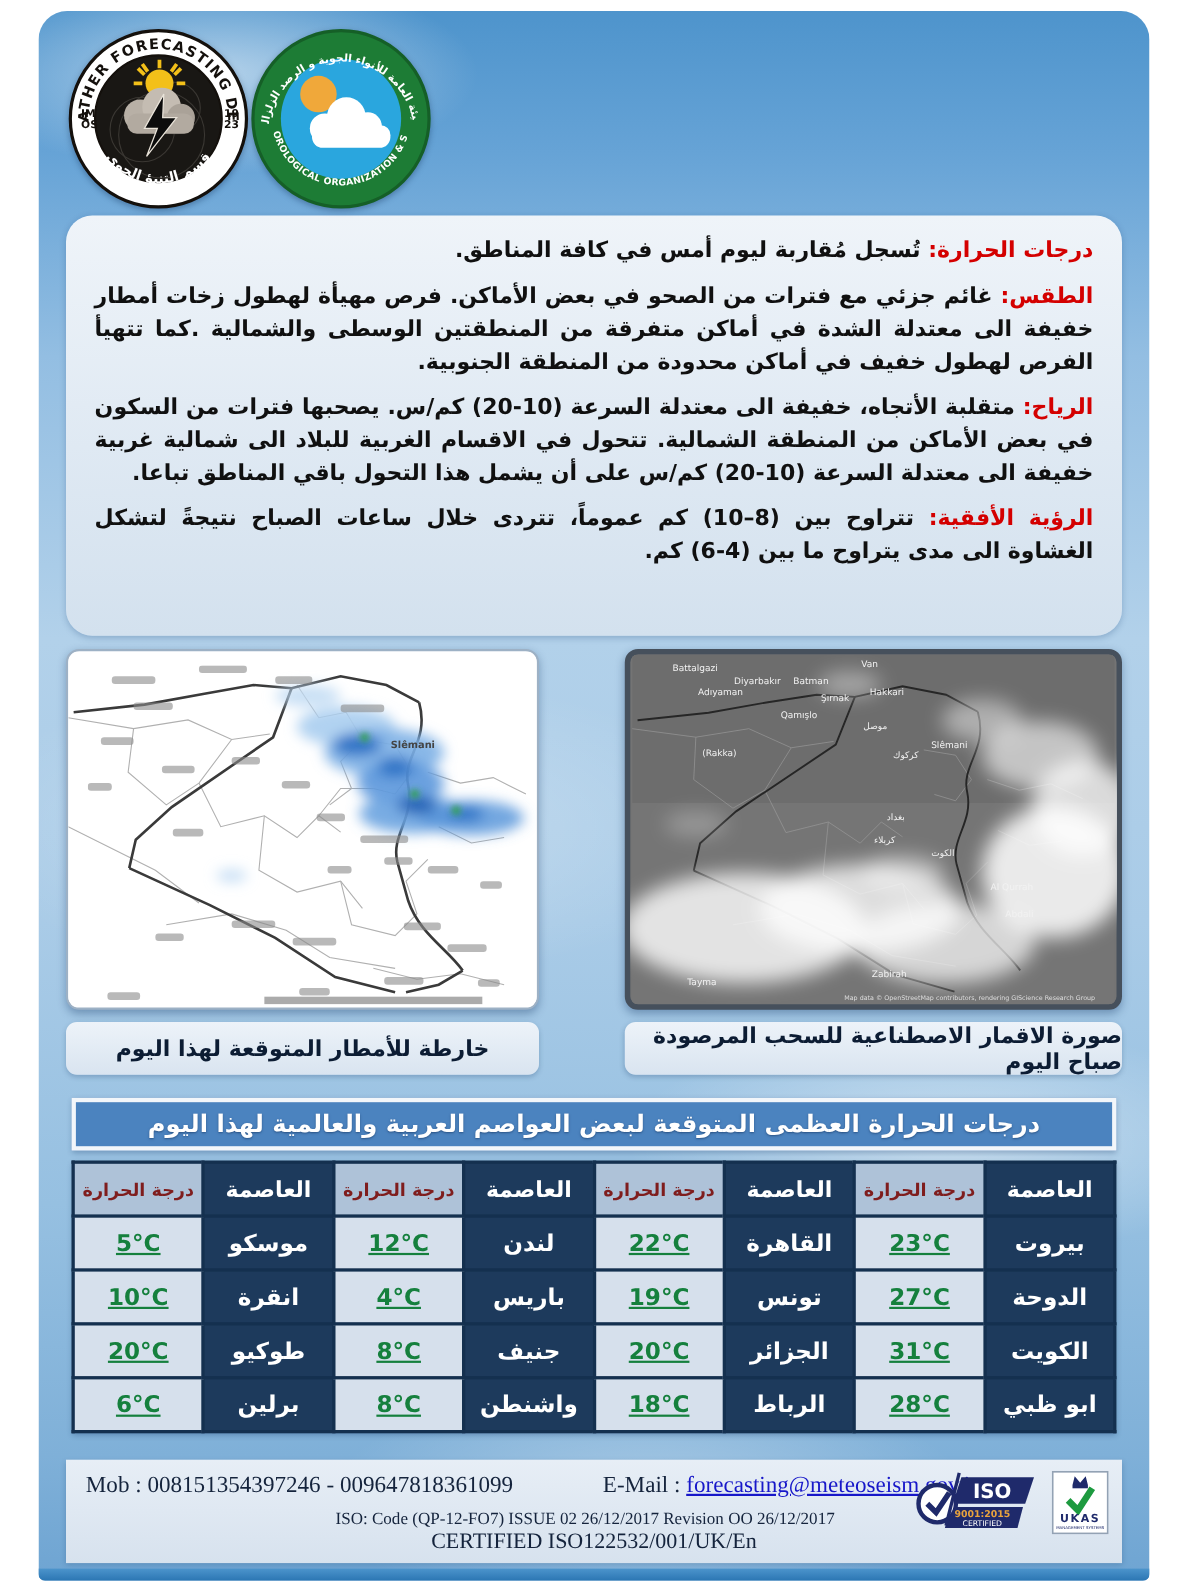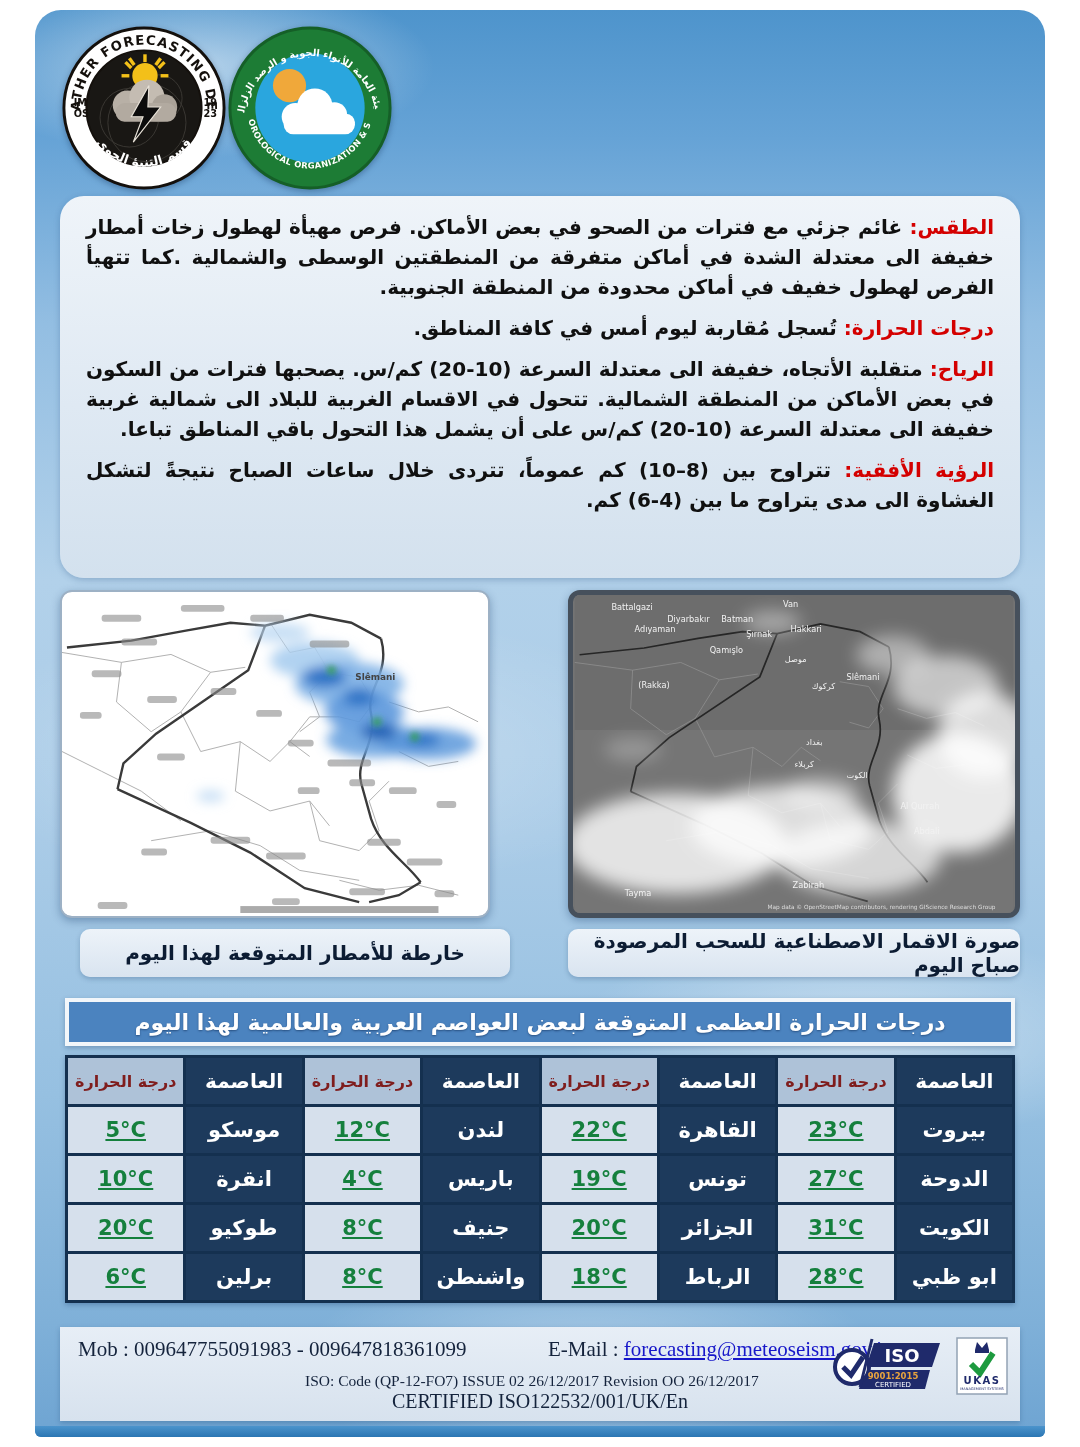--- a/index.html
+++ b/index.html
@@ -41,21 +41,21 @@
 
   
   .maps { display:flex; justify-content:space-between; padding:0 25px; margin-top:12px; }
   .map-fig { border-radius:12px; overflow:hidden; box-shadow:0 3px 8px rgba(15,50,95,.35); }
   .map-rain { width:430px; height:328px; border:2px solid #9db1c5; background:#fff; }
   .map-sat  { width:452px; height:328px; border:5px solid #46505c; background:#747474; }
 
   .captions { display:flex; justify-content:space-between; padding:0 25px; margin-top:11px; }
   .cap-pill { height:48px; border-radius:10px; background:linear-gradient(180deg,#edf3f9,#d9e4f0);
     display:flex; align-items:center; justify-content:center; font-weight:bold; font-size:20px;
-    color:#0c1c33; box-shadow:0 2px 5px rgba(15,50,95,.25); direction:rtl;margin-left:20px; }
+    color:#0c1c33; box-shadow:0 2px 5px rgba(15,50,95,.25); direction:rtl; }
   .cap-rain { width:430px; } .cap-sat { width:452px;text-align:right; }
 
   
   .banner { margin:21px 30px 0 30px; height:48px; background:#4b83bf; border:4px solid #f2f6fa;
     display:flex; align-items:center; justify-content:center; color:#fff; font-weight:bold;
     font-size:22px; direction:rtl; text-shadow:0 1px 2px rgba(10,35,75,.5);
     box-shadow:0 2px 5px rgba(15,50,95,.3); }
 
   
   table.temps { margin:9px 30px 0 30px; width:950px; border-collapse:collapse; table-layout:fixed;
@@ -152,22 +152,22 @@
           <circle cx="122" cy="100" r="9" fill="#ffffff"></circle>
           <rect x="58" y="92" width="73" height="20" rx="10" fill="#ffffff"></rect>
         </g>
         <text font-size="8.6" font-weight="bold" fill="#ffffff" letter-spacing="0.4">
           <textPath href="#rarcBot" startOffset="50%" text-anchor="middle">IRAQ METEOROLOGICAL ORGANIZATION &amp; SEISMOLOGY</textPath>
         </text>
       </svg>
     </div>
 
     <div class="forecast">
+      <p><span class="lbl">درجات الحرارة:</span><span> تُسجل مُقاربة ليوم أمس في كافة المناطق.</span></p>
       <p><span class="lbl">الطقس:</span><span> غائم جزئي مع فترات من الصحو في بعض الأماكن. فرص مهيأة لهطول زخات أمطار خفيفة الى معتدلة الشدة في أماكن متفرقة من المنطقتين الوسطى والشمالية .كما تتهيأ الفرص لهطول خفيف في أماكن محدودة من المنطقة الجنوبية.</span></p>
-      <p><span class="lbl">درجات الحرارة:</span><span> تُسجل مُقاربة ليوم أمس في كافة المناطق.</span></p>
       <p><span class="lbl">الرياح:</span><span> متقلبة الأتجاه، خفيفة الى معتدلة السرعة (10-20) كم/س. يصحبها فترات من السكون في بعض الأماكن من المنطقة الشمالية. تتحول في الاقسام الغربية للبلاد الى شمالية غربية خفيفة الى معتدلة السرعة (10-20) كم/س على أن يشمل هذا التحول باقي المناطق تباعا.</span></p>
       <p><span class="lbl">الرؤية الأفقية:</span><span> تتراوح بين (8–10) كم عموماً، تتردى خلال ساعات الصباح نتيجةً لتشكل الغشاوة الى مدى يتراوح ما بين (4-6) كم.</span></p>
     </div>
 
     <div class="maps">
 
       <div class="map-fig map-rain">
         <svg viewBox="0 0 430 325" width="426" height="324">
           <defs>
               <filter id="rb" x="-40%" y="-40%" width="180%" height="180%">
@@ -380,21 +380,21 @@
           <td class="cap-c">واشنطن</td>
           <td class="temp-c">8°C</td>
           <td class="cap-c">برلين</td>
           <td class="temp-c">6°C</td>
         </tr>
       </tbody>
     </table>
 
     <div class="footer">
       <div class="f-row1">
-        <div class="f-mob">Mob : 009647755091983 - 009647818361099</div>
+        <div class="f-mob">Mob : 008151354397246 - 009647818361099</div>
         <div class="f-mail">
           <span>E-Mail : </span><a href="#">forecasting@meteoseism.gov.iq</a>
         </div>
       </div>
       <div class="f-row2">
         <div class="f-iso-code">ISO: Code (QP-12-FO7)   ISSUE 02   26/12/2017 Revision   OO   26/12/2017</div>
         <div class="f-cert">CERTIFIED ISO122532/001/UK/En</div>
       </div>
       <div class="badges">
         <svg width="112" height="62" viewBox="0 0 112 62">

